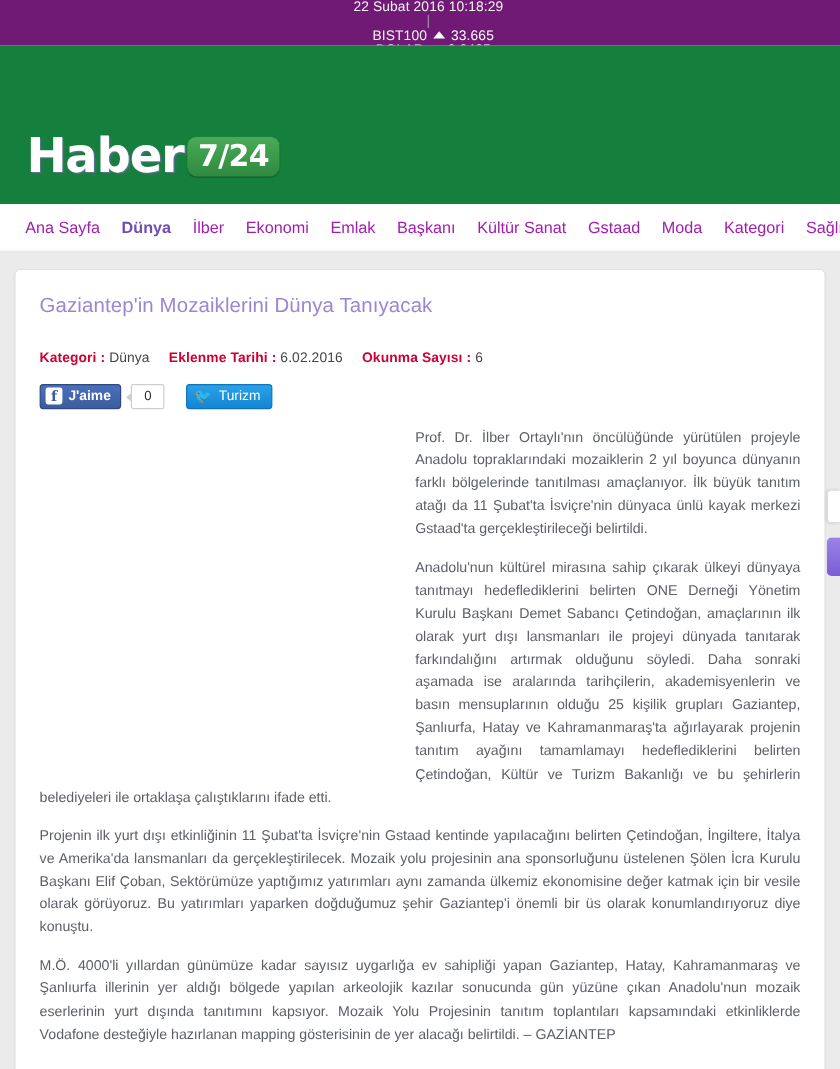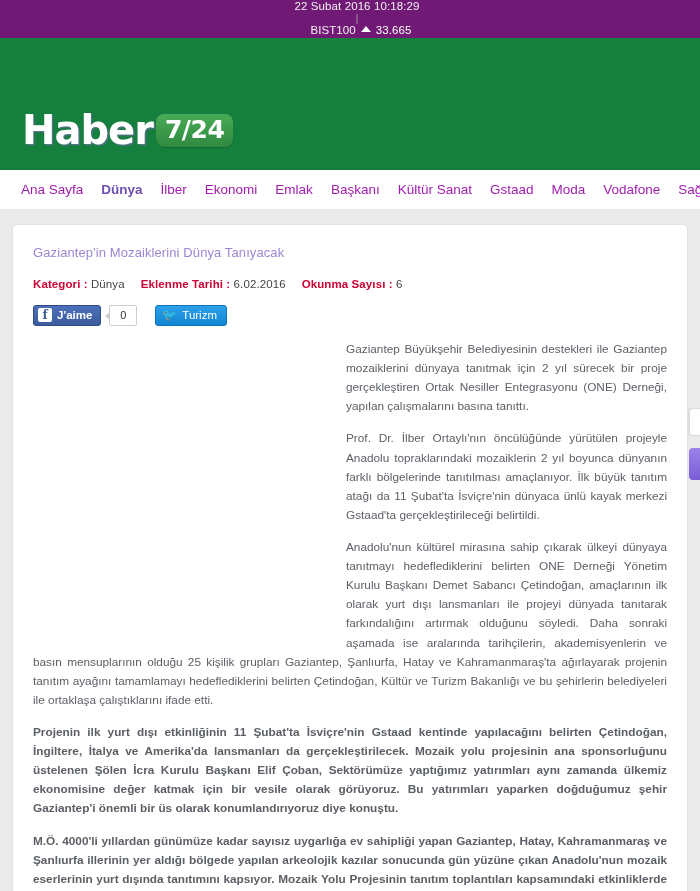--- a/index.html
+++ b/index.html
@@ -121,23 +121,23 @@
   .article-card {
     background: #ffffff;
     border: 1px solid #e3e3e3;
     border-radius: 5px;
     padding: 18px 20px 34px 20px;
     min-height: 620px;
     box-shadow: 0 1px 2px rgba(0,0,0,0.04);
   }
   .article-title {
     color: #9b86d4;
-    font-size: 13px;
+    font-size: 17px;
     font-weight: normal;
-    margin: 2px 0 18px 0;
+    margin: 2px 0 28px 0;
     letter-spacing: 0.1px;
   }
   .article-meta {
     font-size: 11.5px;
     color: #3b3b3b;
     margin-bottom: 14px;
     letter-spacing: 0.1px;
   }
   .meta-label {
     color: #cc0033;
@@ -232,21 +232,21 @@
     color: #5c6066;
     text-align: justify;
   }
   .article-body p { margin: 0 0 13px 0; }
   .img-float {
     float: left;
     width: 305px;
     height: 295px;
     margin: 0 8px 4px 0;
   }
-  .wide-para { clear: both; font-weight: bold; }
+  .wide-para { clear: both; }
 
   
   .side-tab {
     position: absolute;
     right: 0;
     width: 11px;
     border-radius: 4px 0 0 4px;
   }
   .side-tab-top {
     top: 408px;
@@ -306,21 +306,21 @@
 <div class="main-nav">
   <a class="nav-item">Ana Sayfa</a>
   <a class="nav-item active">Dünya</a>
   <a class="nav-item">İlber</a>
   <a class="nav-item">Ekonomi</a>
   <a class="nav-item">Emlak</a>
   <a class="nav-item">Başkanı</a>
   <a class="nav-item">Kültür Sanat</a>
   <a class="nav-item">Gstaad</a>
   <a class="nav-item">Moda</a>
-  <a class="nav-item">Vodafone</a>
+  <a class="nav-item">Kategori</a>
   <a class="nav-item">Sağlık</a>
 </div>
 
 <div class="page-wrap">
   <div class="article-card">
 
     <h1 class="article-title">Gaziantep'in Mozaiklerini Dünya Tanıyacak</h1>
 
     <div class="article-meta">
       <span class="meta-group"><span class="meta-label">Kategori :</span> <span class="meta-value">Dünya</span></span><span class="meta-group"><span class="meta-label">Eklenme Tarihi :</span> <span class="meta-value">6.02.2016</span></span><span class="meta-group"><span class="meta-label">Okunma Sayısı :</span> <span class="meta-value">6</span></span>
@@ -333,21 +333,20 @@
       </span>
       <span class="fb-count">0</span>
       <span class="tw-button">
         <span class="tw-glyph">🐦</span>
         <span>Turizm</span>
       </span>
     </div>
 
     <div class="article-body">
       <div class="img-float"></div>
-      <p>Gaziantep Büyükşehir Belediyesinin destekleri ile Gaziantep mozaiklerini dünyaya tanıtmak için 2 yıl sürecek bir proje gerçekleştiren Ortak Nesiller Entegrasyonu (ONE) Derneği, yapılan çalışmalarını basına tanıttı.</p>
       <p>Prof. Dr. İlber Ortaylı'nın öncülüğünde yürütülen projeyle Anadolu topraklarındaki mozaiklerin 2 yıl boyunca dünyanın farklı bölgelerinde tanıtılması amaçlanıyor. İlk büyük tanıtım atağı da 11 Şubat'ta İsviçre'nin dünyaca ünlü kayak merkezi Gstaad'ta gerçekleştirileceği belirtildi.</p>
       <p>Anadolu'nun kültürel mirasına sahip çıkarak ülkeyi dünyaya tanıtmayı hedeflediklerini belirten ONE Derneği Yönetim Kurulu Başkanı Demet Sabancı Çetindoğan, amaçlarının ilk olarak yurt dışı lansmanları ile projeyi dünyada tanıtarak farkındalığını artırmak olduğunu söyledi. Daha sonraki aşamada ise aralarında tarihçilerin, akademisyenlerin ve basın mensuplarının olduğu 25 kişilik grupları Gaziantep, Şanlıurfa, Hatay ve Kahramanmaraş'ta ağırlayarak projenin tanıtım ayağını tamamlamayı hedeflediklerini belirten Çetindoğan, Kültür ve Turizm Bakanlığı ve bu şehirlerin belediyeleri ile ortaklaşa çalıştıklarını ifade etti.</p>
       <p class="wide-para">Projenin ilk yurt dışı etkinliğinin 11 Şubat'ta İsviçre'nin Gstaad kentinde yapılacağını belirten Çetindoğan, İngiltere, İtalya ve Amerika'da lansmanları da gerçekleştirilecek. Mozaik yolu projesinin ana sponsorluğunu üstelenen Şölen İcra Kurulu Başkanı Elif Çoban, Sektörümüze yaptığımız yatırımları aynı zamanda ülkemiz ekonomisine değer katmak için bir vesile olarak görüyoruz. Bu yatırımları yaparken doğduğumuz şehir Gaziantep'i önemli bir üs olarak konumlandırıyoruz diye konuştu.</p>
       <p class="wide-para">M.Ö. 4000'li yıllardan günümüze kadar sayısız uygarlığa ev sahipliği yapan Gaziantep, Hatay, Kahramanmaraş ve Şanlıurfa illerinin yer aldığı bölgede yapılan arkeolojik kazılar sonucunda gün yüzüne çıkan Anadolu'nun mozaik eserlerinin yurt dışında tanıtımını kapsıyor. Mozaik Yolu Projesinin tanıtım toplantıları kapsamındaki etkinliklerde Vodafone desteğiyle hazırlanan mapping gösterisinin de yer alacağı belirtildi. – GAZİANTEP</p>
     </div>
 
   </div>
 </div>
 
 <div class="side-tab side-tab-top"></div>

